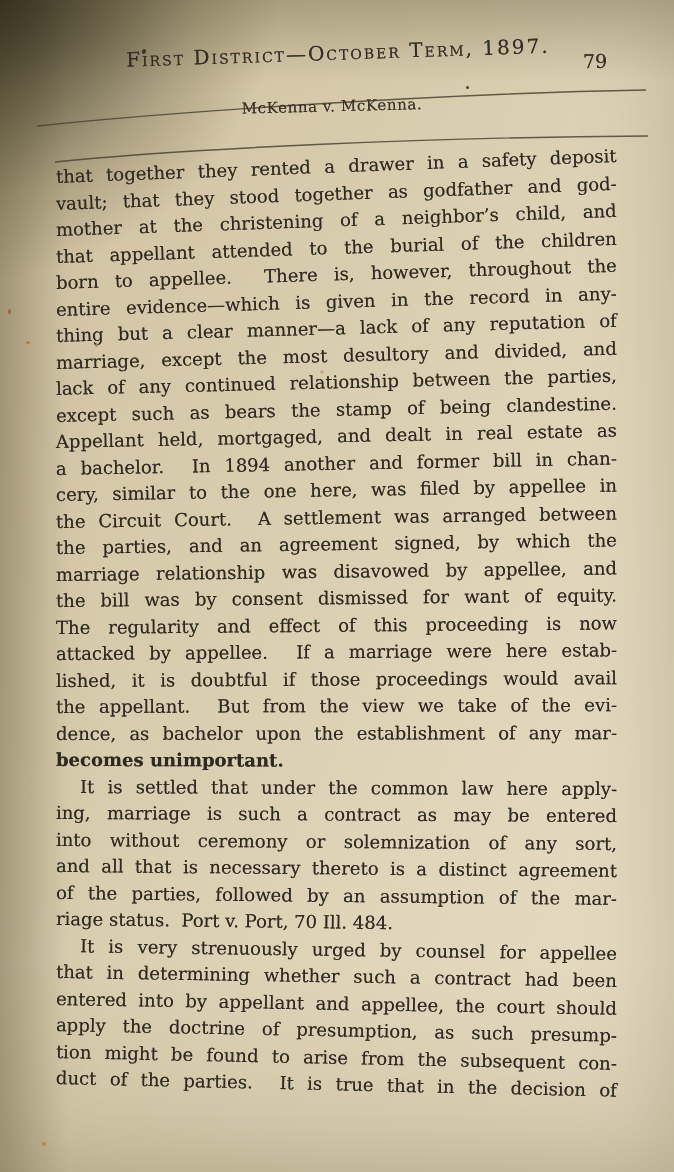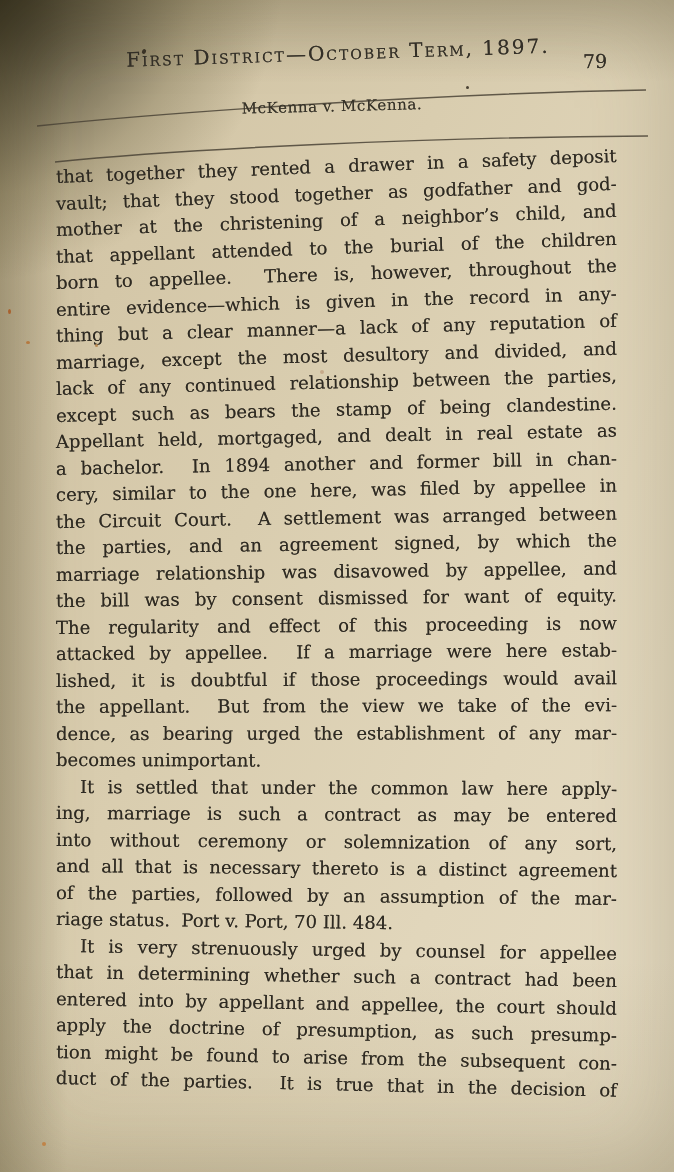--- a/index.html
+++ b/index.html
@@ -85,22 +85,22 @@
       <div class="text-line" style="transform: rotate(-1.07deg);">a bachelor.&nbsp; In 1894 another and former bill in chan-</div>
       <div class="text-line" style="transform: rotate(-0.97deg);">cery, similar to the one here, was filed by appellee in</div>
       <div class="text-line" style="transform: rotate(-0.87deg);">the Circuit Court.&nbsp; A settlement was arranged between</div>
       <div class="text-line" style="transform: rotate(-0.77deg);">the parties, and an agreement signed, by which the</div>
       <div class="text-line" style="transform: rotate(-0.67deg);">marriage relationship was disavowed by appellee, and</div>
       <div class="text-line" style="transform: rotate(-0.57deg);">the bill was by consent dismissed for want of equity.</div>
       <div class="text-line" style="transform: rotate(-0.47deg);">The regularity and effect of this proceeding is now</div>
       <div class="text-line" style="transform: rotate(-0.38deg);">attacked by appellee.&nbsp; If a marriage were here estab-</div>
       <div class="text-line" style="transform: rotate(-0.28deg);">lished, it is doubtful if those proceedings would avail</div>
       <div class="text-line" style="transform: rotate(-0.18deg);">the appellant.&nbsp; But from the view we take of the evi-</div>
-      <div class="text-line" style="transform: rotate(-0.08deg);">dence, as bearing urged the establishment of any mar-</div>
-      <div class="text-line nojust" style="transform: rotate(0.12deg);">becomes unimportant.</div>
+      <div class="text-line" style="transform: rotate(-0.08deg);">dence, as bachelor upon the establishment of any mar-</div>
+      <div class="text-line nojust" style="transform: rotate(0.12deg); font-weight: bold;">becomes unimportant.</div>
       <div class="text-line indent" style="transform: rotate(0.22deg);">It is settled that under the common law here apply-</div>
       <div class="text-line" style="transform: rotate(0.31deg);">ing, marriage is such a contract as may be entered</div>
       <div class="text-line" style="transform: rotate(0.41deg);">into without ceremony or solemnization of any sort,</div>
       <div class="text-line" style="transform: rotate(0.51deg);">and all that is necessary thereto is a distinct agreement</div>
       <div class="text-line" style="transform: rotate(0.61deg);">of the parties, followed by an assumption of the mar-</div>
       <div class="text-line nojust" style="transform: rotate(0.71deg);">riage status.&nbsp; Port v. Port, 70 Ill. 484.</div>
       <div class="text-line indent" style="transform: rotate(0.81deg);">It is very strenuously urged by counsel for appellee</div>
       <div class="text-line" style="transform: rotate(0.91deg);">that in determining whether such a contract had been</div>
       <div class="text-line" style="transform: rotate(1deg);">entered into by appellant and appellee, the court should</div>
       <div class="text-line" style="transform: rotate(1.1deg);">apply the doctrine of presumption, as such presump-</div>

